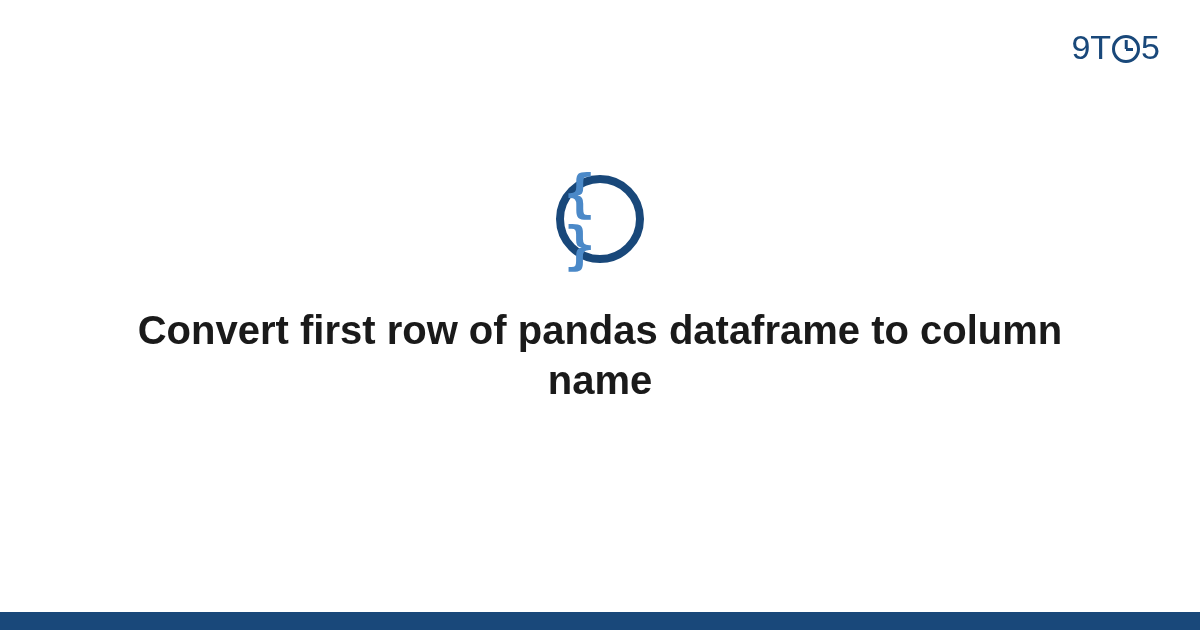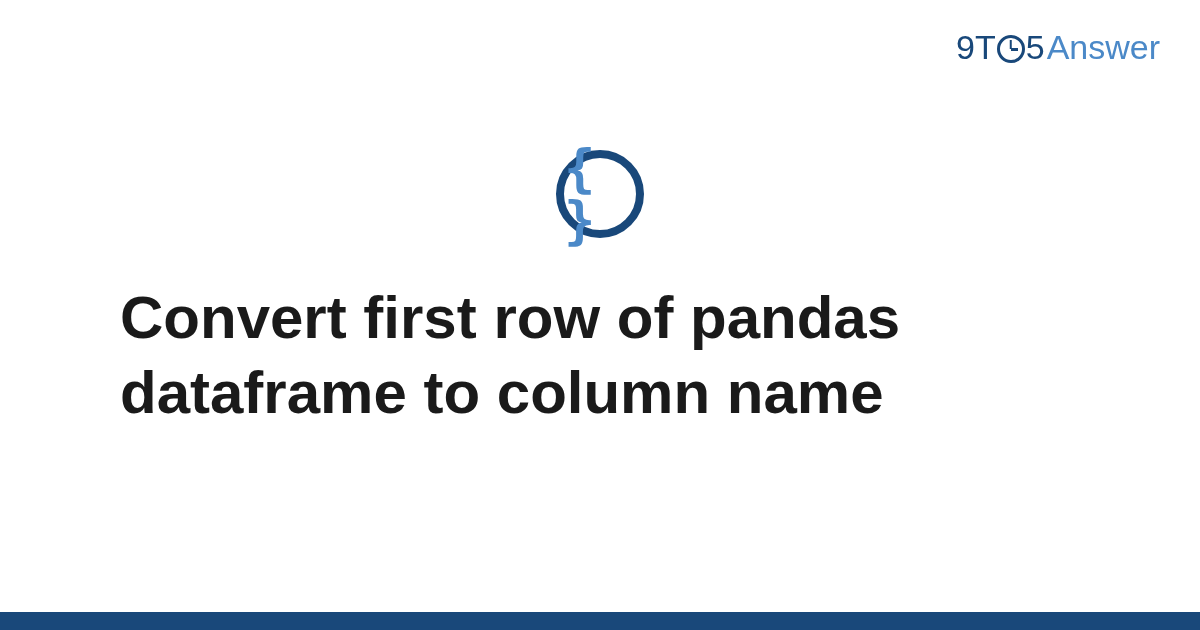--- a/index.html
+++ b/index.html
@@ -98,43 +98,43 @@
     .braces {
       color: #4b89c8;
       font-size: 52px;
       font-weight: 700;
       letter-spacing: -6px;
       font-family: Consolas, Monaco, monospace;
       line-height: 1;
     }
     .title {
       color: #1a1a1a;
-      font-size: 60px;
+      font-size: 40px;
       font-weight: 700;
+      text-align: center;
       line-height: 1.25;
       max-width: 960px;
     }
     .footer-bar {
       position: absolute;
       bottom: 0;
       left: 0;
       width: 100%;
       height: 18px;
       background: #19487a;
     }
   </style>
 </head>
 <body>
 
 <div class="header">
   <span class="nine">9</span>
   <span class="t">T</span>
   <span class="clock"></span>
   <span class="five">5</span>
-  <span class="answer">Answer</span>
 </div>
 
 <div class="main">
   <div class="icon-circle">
     <span class="braces">{ }</span>
   </div>
   <h1 class="title">Convert first row of pandas dataframe to column name</h1>
 </div>
 
 <div class="footer-bar"></div>

